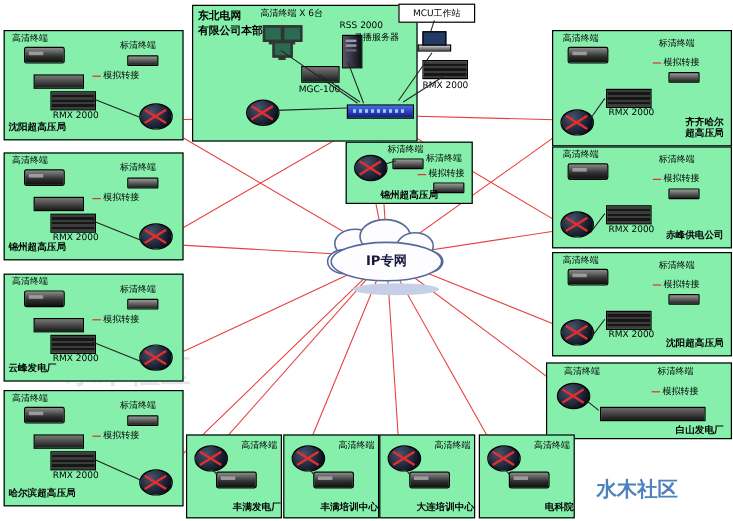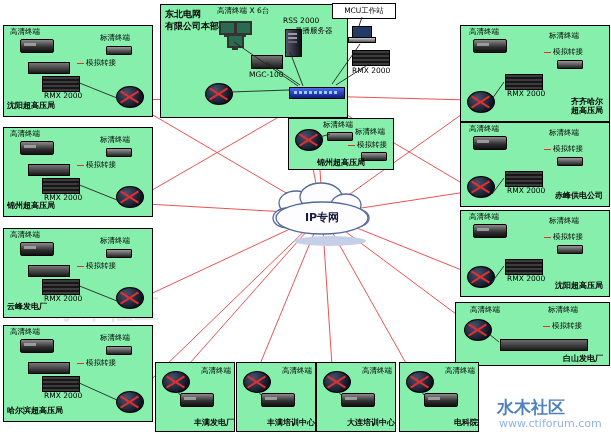--- a/index.html
+++ b/index.html
@@ -295,15 +295,14 @@
       <ellipse cx="321" cy="197" rx="21" ry="14" fill="#fdfdff" stroke="#55699a" stroke-width="1.3"></ellipse>
       <ellipse cx="346" cy="205" rx="15" ry="11" fill="#fdfdff" stroke="#55699a" stroke-width="1.3"></ellipse>
       <ellipse cx="287" cy="218" rx="14" ry="10" fill="#fdfdff" stroke="#55699a" stroke-width="1.3"></ellipse>
       <ellipse cx="356" cy="218" rx="13" ry="9" fill="#fdfdff" stroke="#55699a" stroke-width="1.3"></ellipse>
       <ellipse cx="322" cy="218" rx="46" ry="16" fill="#fdfdff" stroke="#55699a" stroke-width="1.3"></ellipse>
       <text x="322" y="221" text-anchor="middle" font-size="11" font-weight="bold" fill="#1a1a40" style="font-family:&quot;DejaVu Sans&quot;,sans-serif">IP专网</text>
     </g>
   </svg>
 
   <div class="wm-brand">水木社区</div>
-  <div class="wm-url">www.ctiforum.com</div>
 
 </div>
 
 </body></html>

